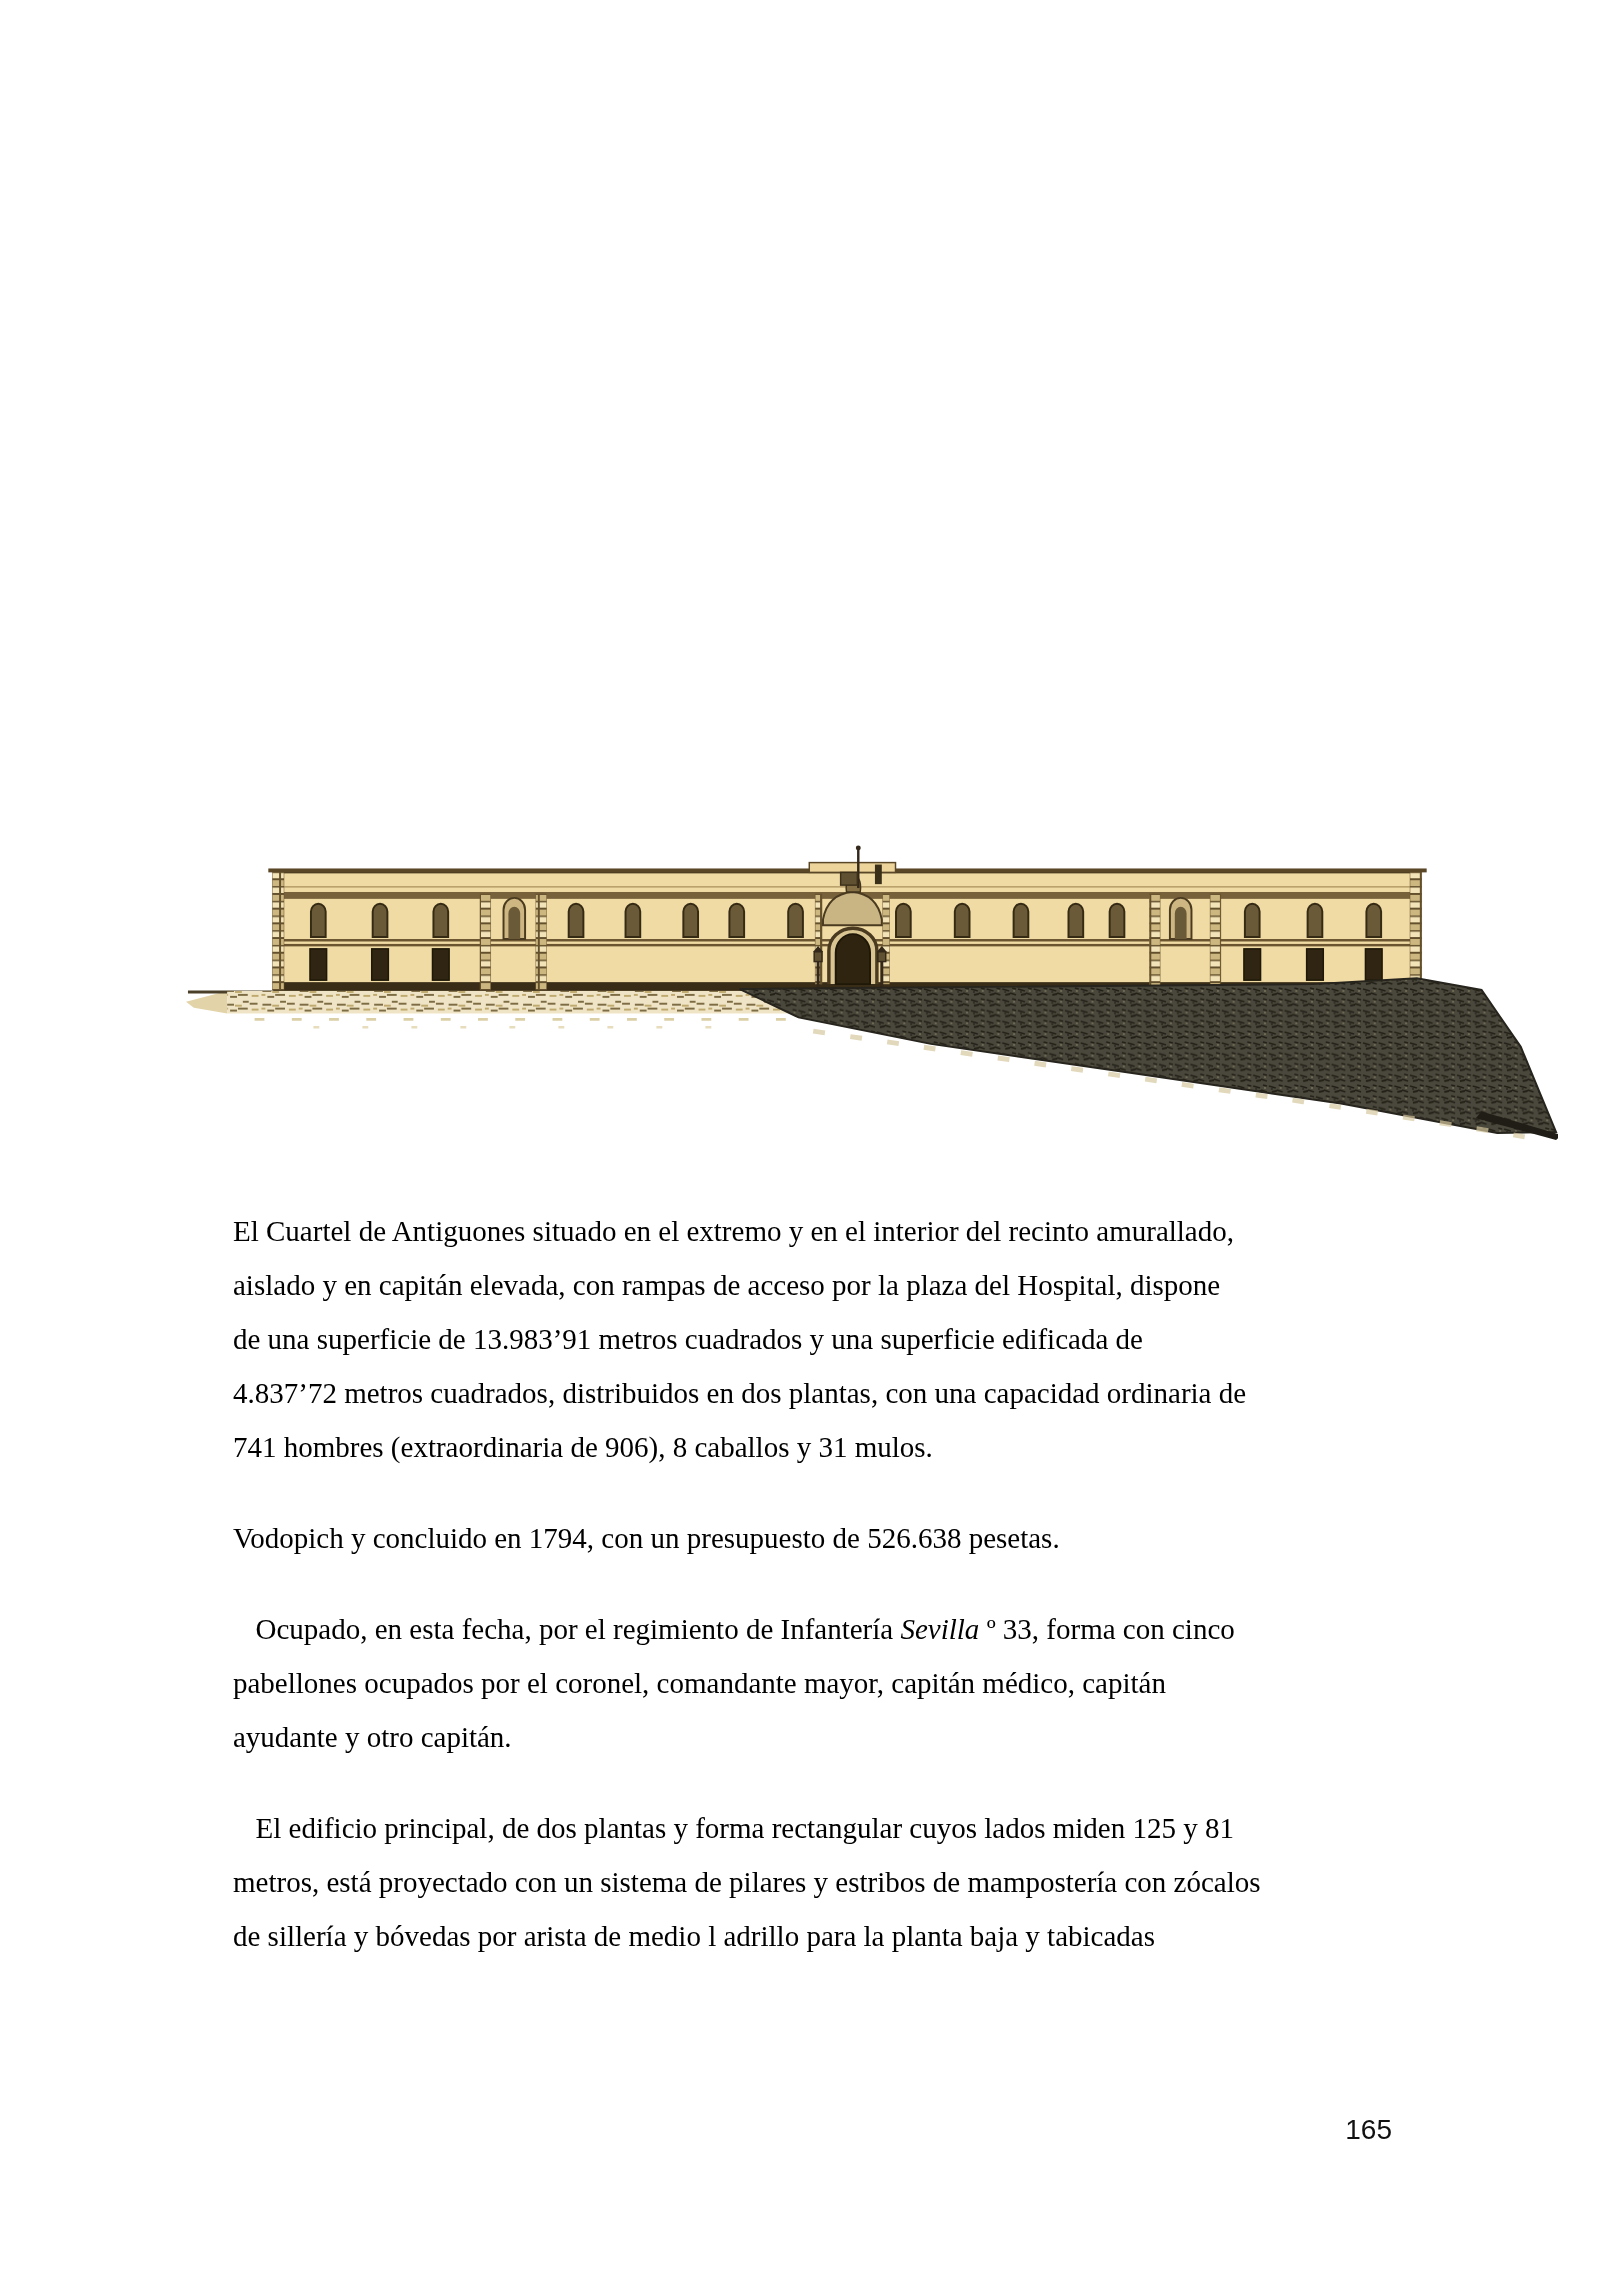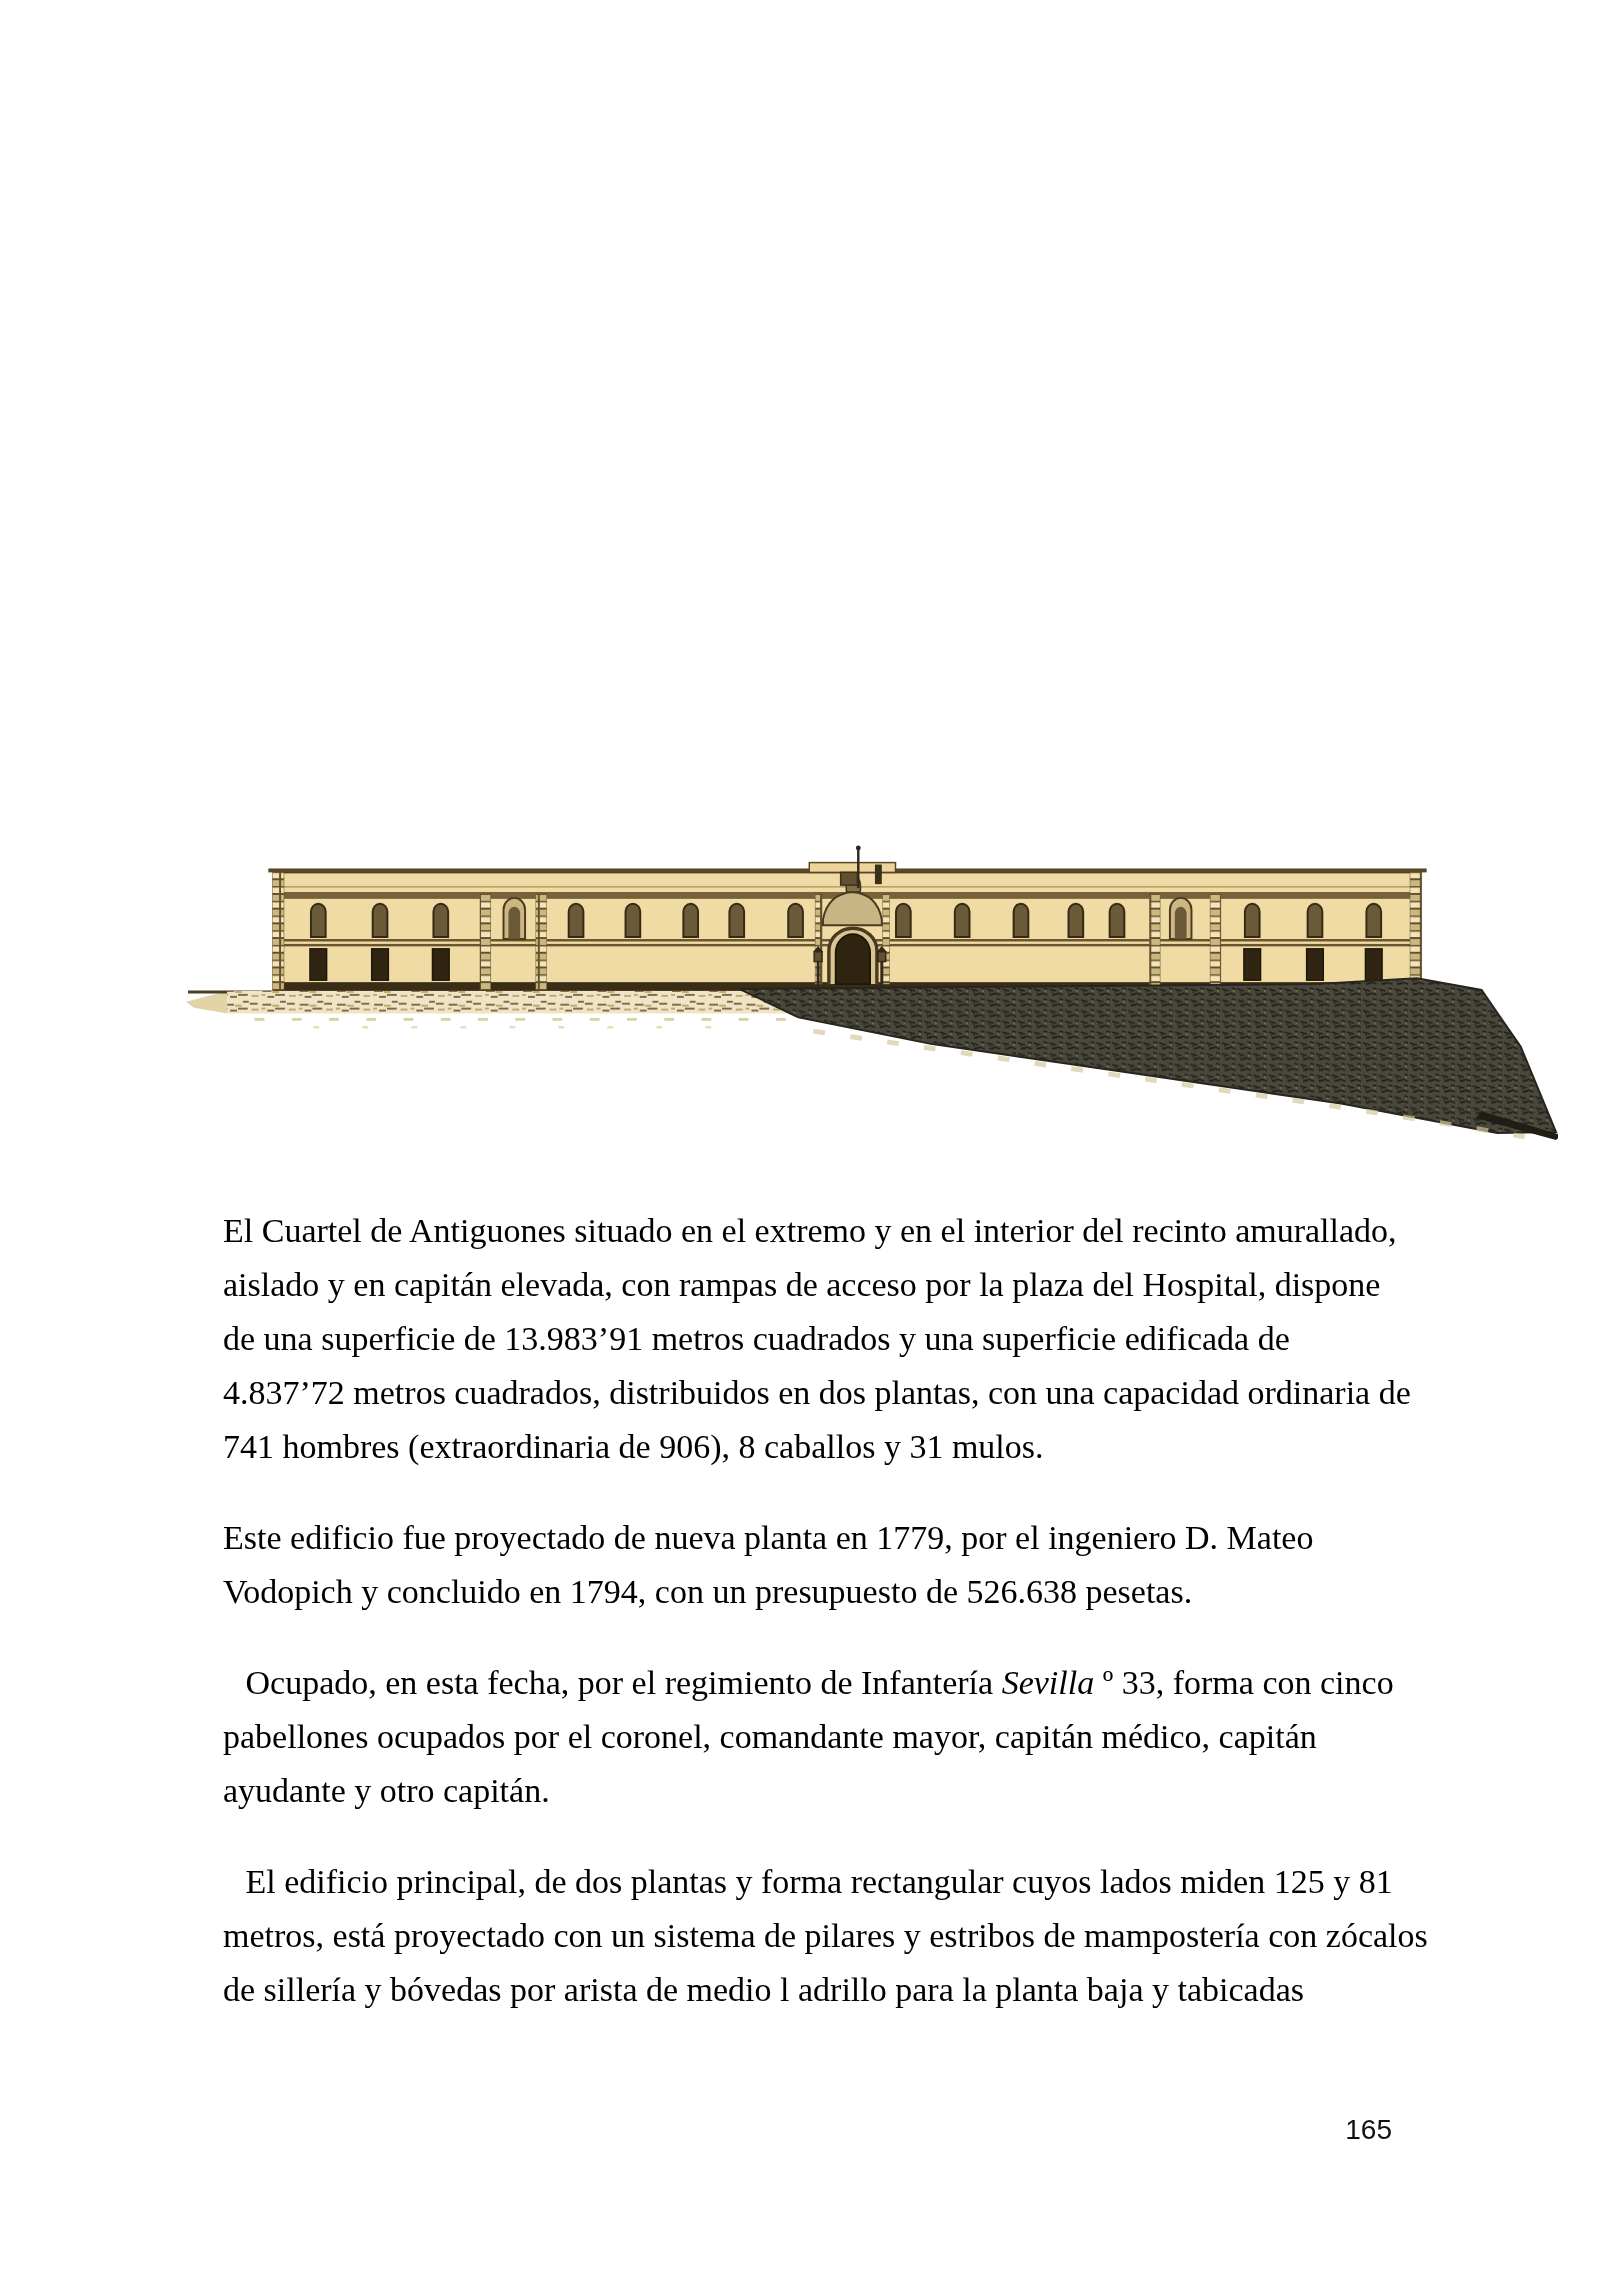--- a/index.html
+++ b/index.html
@@ -14,24 +14,24 @@
   }
   .illustration {
     position: absolute;
     left: 186px;
     top: 835px;
     width: 1372px;
     height: 309px;
   }
   .text-block {
     position: absolute;
-    left: 223px;
+    left: 233px;
     top: 1204px;
     width: 1264px;
-    font-size: 34px;
+    font-size: 29px;
     line-height: 54px;
   }
   .para { margin: 0 0 37px 0; }
   .line { white-space: nowrap; height: 54px; }
   .para.indent .line:first-child { padding-left: 22.5px; }
   .italic { font-style: italic; text-align: center; }
   .page-number {
     position: absolute;
     left: 1196px;
     top: 2114px;
@@ -163,21 +163,20 @@
 
   <div class="text-block">
       <div class="para">
         <div class="line">El Cuartel de Antiguones situado en el extremo y en el interior del recinto amurallado,</div>
         <div class="line">aislado y en capitán elevada, con rampas de acceso por la plaza del Hospital, dispone</div>
         <div class="line">de una superficie de 13.983’91 metros cuadrados y una superficie edificada de</div>
         <div class="line">4.837’72 metros cuadrados, distribuidos en dos plantas, con una capacidad ordinaria de</div>
         <div class="line">741 hombres (extraordinaria de 906), 8 caballos y 31 mulos.</div>
       </div>
       <div class="para">
-        <div class="line">Este edificio fue proyectado de nueva planta en 1779, por el ingeniero D. Mateo</div>
         <div class="line">Vodopich y concluido en 1794, con un presupuesto de 526.638 pesetas.</div>
       </div>
       <div class="para indent">
         <div class="line"><span>Ocupado, en esta fecha, por el regimiento de Infantería </span><span class="italic">Sevilla</span><span> º 33, forma con cinco</span></div>
         <div class="line">pabellones ocupados por el coronel, comandante mayor, capitán médico, capitán</div>
         <div class="line">ayudante y otro capitán.</div>
       </div>
       <div class="para indent">
         <div class="line">El edificio principal, de dos plantas y forma rectangular cuyos lados miden 125 y 81</div>
         <div class="line">metros, está proyectado con un sistema de pilares y estribos de mampostería con zócalos</div>

